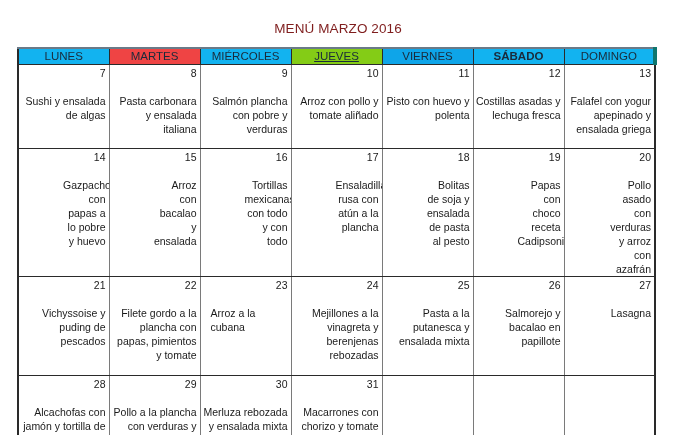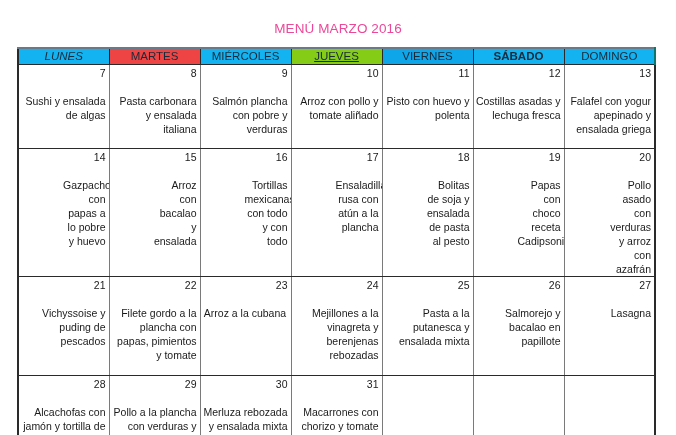--- a/index.html
+++ b/index.html
@@ -15,21 +15,21 @@
       font-family: "Liberation Sans", "DejaVu Sans", sans-serif;
       color: #1a1a1a;
     }
     .title {
       position: absolute;
       left: 0;
       top: 21px;
       width: 676px;
       text-align: center;
       font-size: 13.5px;
-      color: #ec4899;
+      color: #7f1d1d;
       letter-spacing: 0.1px;
     }
     table.menu {
       position: absolute;
       left: 17px;
       top: 47px;
       border-collapse: collapse;
       table-layout: fixed;
       width: 638px;
     }
@@ -53,36 +53,36 @@
       border-bottom: 1.5px solid #2a2a2a;
       vertical-align: top;
       padding: 0 3px 0 2px;
       font-size: 10.5px;
       line-height: 14px;
       text-align: right;
       overflow: hidden;
     }
     table.menu td:first-child { border-left: 2px solid #2a2a2a; }
     table.menu td:last-child { border-right: 2px solid #2a2a2a; }
-    table.menu th:first-child { border-left: 2px solid #2a2a2a; font-style: italic; }
-    table.menu th:last-child { border-right: 2px solid #0f766e; margin-top: 20px; }
+    table.menu th:first-child { border-left: 2px solid #2a2a2a; }
+    table.menu th:last-child { border-right: 4px solid #0f766e; margin-top: 20px; }
     tr.r1 td { height: 83px; }
     tr.r2 td { height: 83px; padding-left: 44px; }
     tr.r3 td { height: 98px; margin-left: 8px; }
     tr.r4 td { height: 84px; border-bottom: 2px solid #444; }
     .daynum {
       display: block;
       height: 14px;
       margin-top: 1px;
     }
     .dish {
       display: block;
       margin-top: 14px;
     }
-    .dish.left { text-align: center; }
+    .dish.left { text-align: left; padding-left: 8px; }
   </style>
 </head>
 <body>
 
 <div class="title">MENÚ MARZO 2016</div>
 
 <table class="menu">
   <colgroup>
     <col>
       <col>

